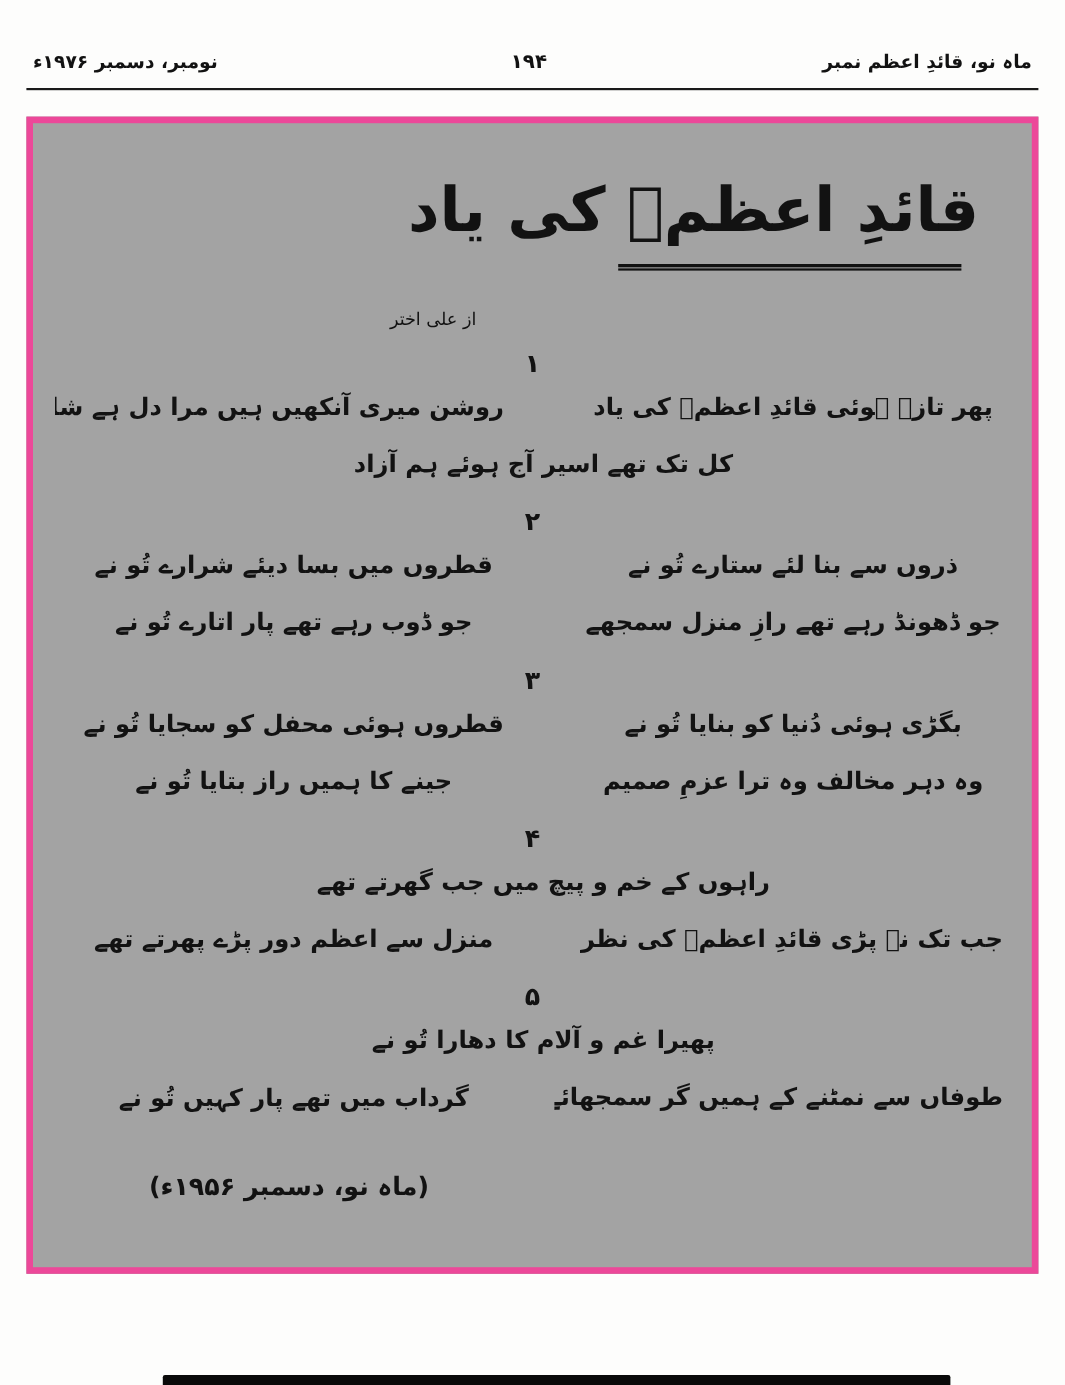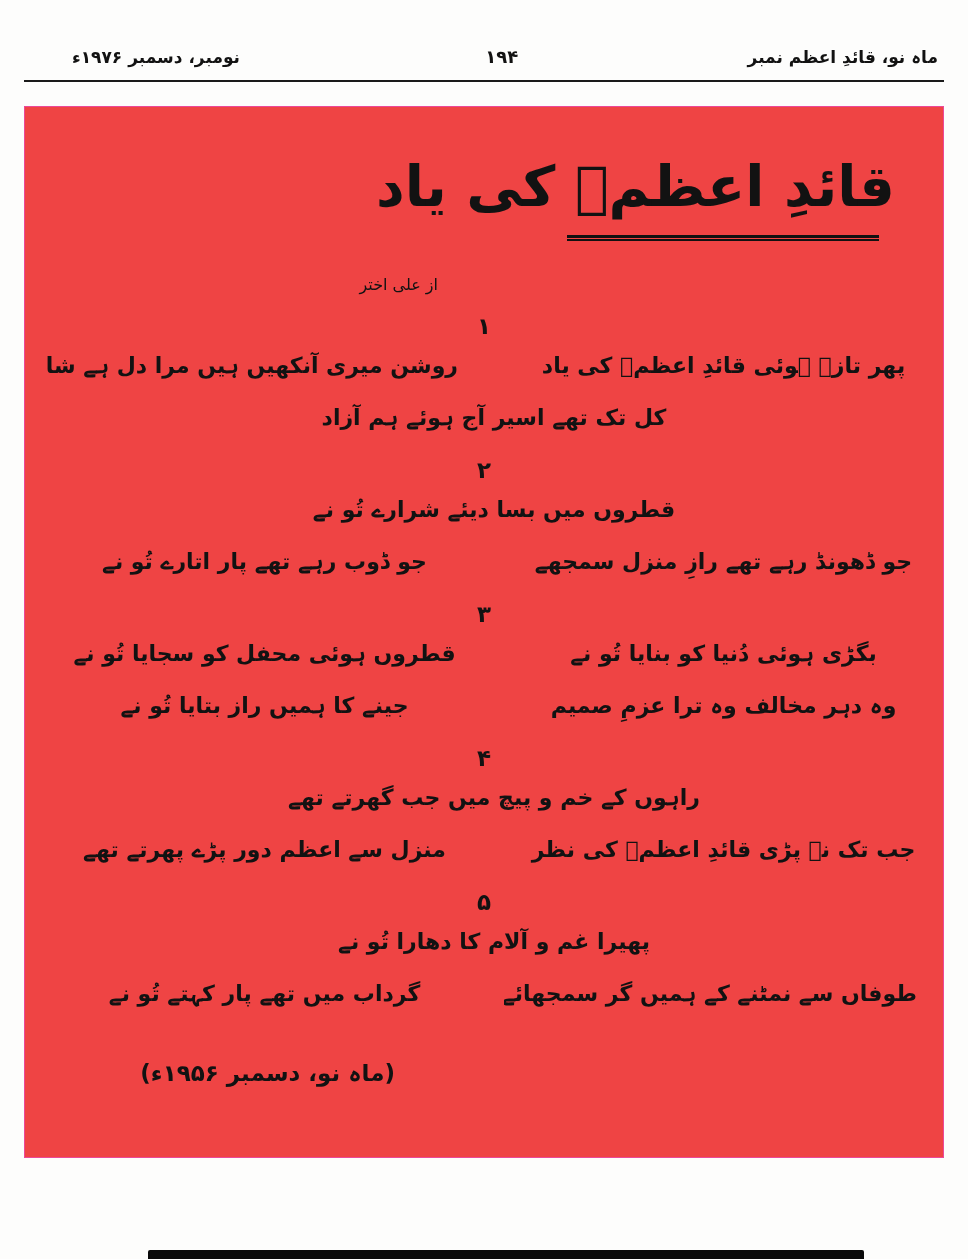--- a/index.html
+++ b/index.html
@@ -22,35 +22,35 @@
   .running-head {
     display: flex;
     justify-content: space-between;
     align-items: flex-end;
     padding: 46px 30px 0 30px;
     font-size: 17px;
     font-weight: bold;
   }
   .running-head .rh-right { text-align: left; }
   .running-head .rh-center { text-align: center; font-size: 18px; letter-spacing: 2px; margin-left: 16px; }
-  .running-head .rh-left { text-align: left; margin-left: 42px; }
+  .running-head .rh-left { text-align: left; }
   .head-rule {
     border: none;
     border-top: 2px solid #1a1a1a;
     margin: 13px 24px 0 24px;
   }
   
   .poem-box {
     box-sizing: border-box;
     margin: 24px 24px 0 24px;
     height: 1052px;
-    border: 1px solid #ec4899;
+    border: 6px solid #ec4899;
     padding: 38px 0 0 0;
     position: relative;
-    background: #ef4444;
+    background: #a3a3a3;
   }
   .poem-title {
     margin: 0;
     padding: 0 48px 0 0;
     text-align: right;
     font-size: 56px;
     line-height: 1.5;
     font-weight: bold;
     letter-spacing: 1px;
   }
@@ -138,20 +138,21 @@
           <span class="hemistich">روشن میری آنکھیں ہیں مرا دل ہے شاد</span>
         </div>
         <div class="couplet">
           <span class="hemistich">کل تک تھے اسیر آج ہوئے ہم آزاد</span>
         </div>
       </div>
 
       <div class="stanza">
         <div class="stanza-number">۲</div>
         <div class="couplet">
+          <span class="hemistich">ذروں سے بنا لئے ستارے تُو نے</span>
           <span class="hemistich">قطروں میں بسا دیئے شرارے تُو نے</span>
         </div>
         <div class="couplet">
           <span class="hemistich">جو ڈھونڈ رہے تھے رازِ منزل سمجھے</span>
           <span class="hemistich">جو ڈوب رہے تھے پار اتارے تُو نے</span>
         </div>
       </div>
 
       <div class="stanza">
         <div class="stanza-number">۳</div>
@@ -176,21 +177,21 @@
         </div>
       </div>
 
       <div class="stanza">
         <div class="stanza-number">۵</div>
         <div class="couplet">
           <span class="hemistich">پھیرا غم و آلام کا دھارا تُو نے</span>
         </div>
         <div class="couplet">
           <span class="hemistich">طوفاں سے نمٹنے کے ہمیں گر سمجھائے</span>
-          <span class="hemistich">گرداب میں تھے پار کہتے تُو نے</span>
+          <span class="hemistich">گرداب میں تھے پار کہیں تُو نے</span>
         </div>
       </div>
 
     </div>
 
     <div class="poem-footnote">(ماہ نو، دسمبر ۱۹۵۶ء)</div>
 
   </div>
 
   <div class="scan-bar"></div>

